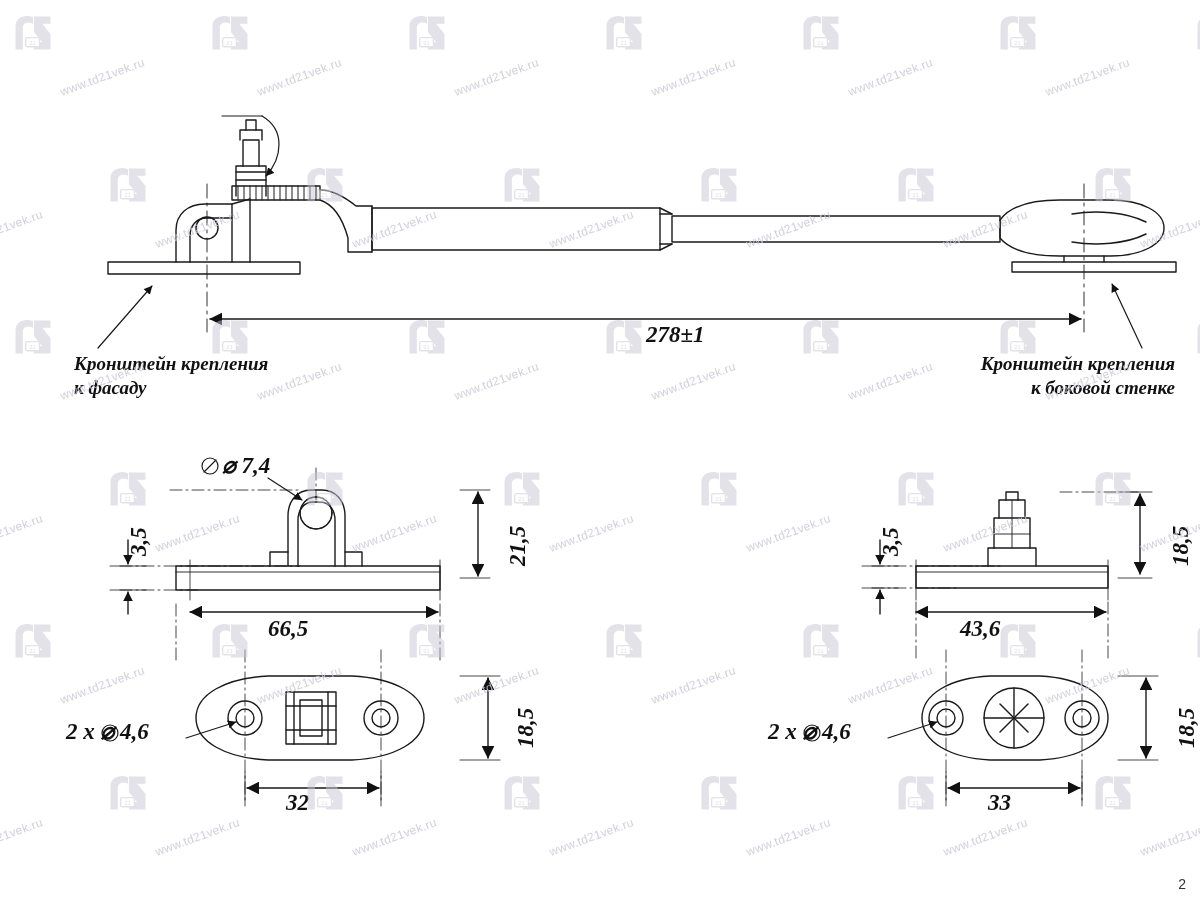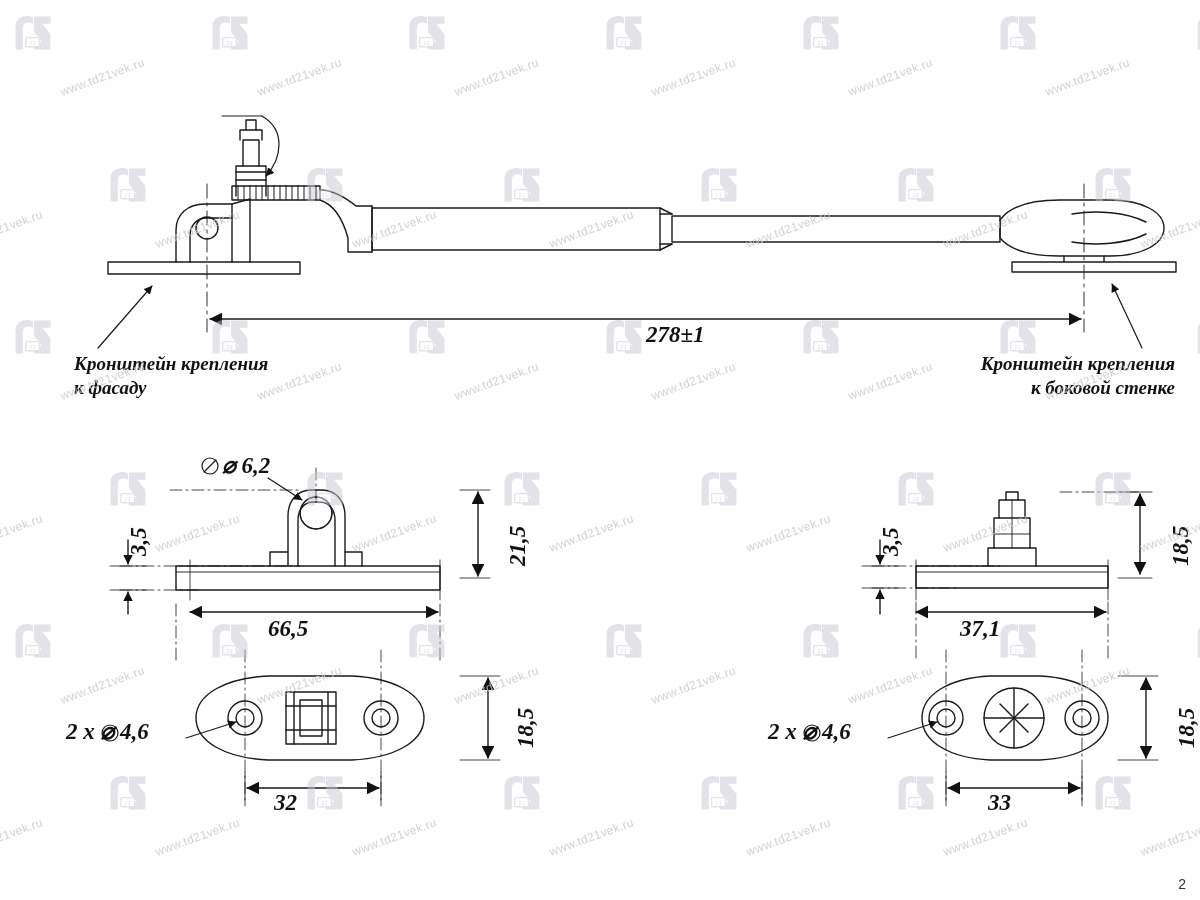--- a/index.html
+++ b/index.html
@@ -310,39 +310,39 @@
 
 
   <div class="label" style="left:74px; top:352px;">Кронштейн крепления
 к фасаду</div>
 
   <div class="label" style="left:950px; top:352px; text-align:right; width:225px;">Кронштейн крепления
 к боковой стенке</div>
 
   <div class="dim" style="left:646px; top:322px;">278±1</div>
 
-  <div class="dim" style="left:222px; top:452px;">⌀ 6,2</div>
+  <div class="dim" style="left:222px; top:452px;">⌀ 7,4</div>
 
   <div class="dim vert" style="left:126px; top:556px;">3,5</div>
 
   <div class="dim vert" style="left:505px; top:566px;">21,5</div>
 
   <div class="dim" style="left:268px; top:616px;">66,5</div>
 
   <div class="dim vert" style="left:513px; top:748px;">18,5</div>
 
-  <div class="dim" style="left:274px; top:790px;">32</div>
+  <div class="dim" style="left:286px; top:790px;">32</div>
 
   <div class="dim" style="left:66px; top:718px;">2 x ⌀ 4,6</div>
 
   <div class="dim vert" style="left:878px; top:556px;">3,5</div>
 
   <div class="dim vert" style="left:1168px; top:566px;">18,5</div>
 
-  <div class="dim" style="left:960px; top:616px;">37,1</div>
+  <div class="dim" style="left:960px; top:616px;">43,6</div>
 
   <div class="dim vert" style="left:1174px; top:748px;">18,5</div>
 
   <div class="dim" style="left:988px; top:790px;text-align:center;">33</div>
 
   <div class="dim" style="left:768px; top:718px;">2 x ⌀ 4,6</div>
 
   <div class="wm-layer" id="wm-layer">
       <svg class="wm-logo" viewBox="0 0 100 100" style="left: 10px; top: 10px;">
         <path d="M12 34 C12 16 34 8 50 16 L50 30 C40 24 28 28 28 38 L28 86 L12 86 Z" fill="#c6c6d2"></path>

